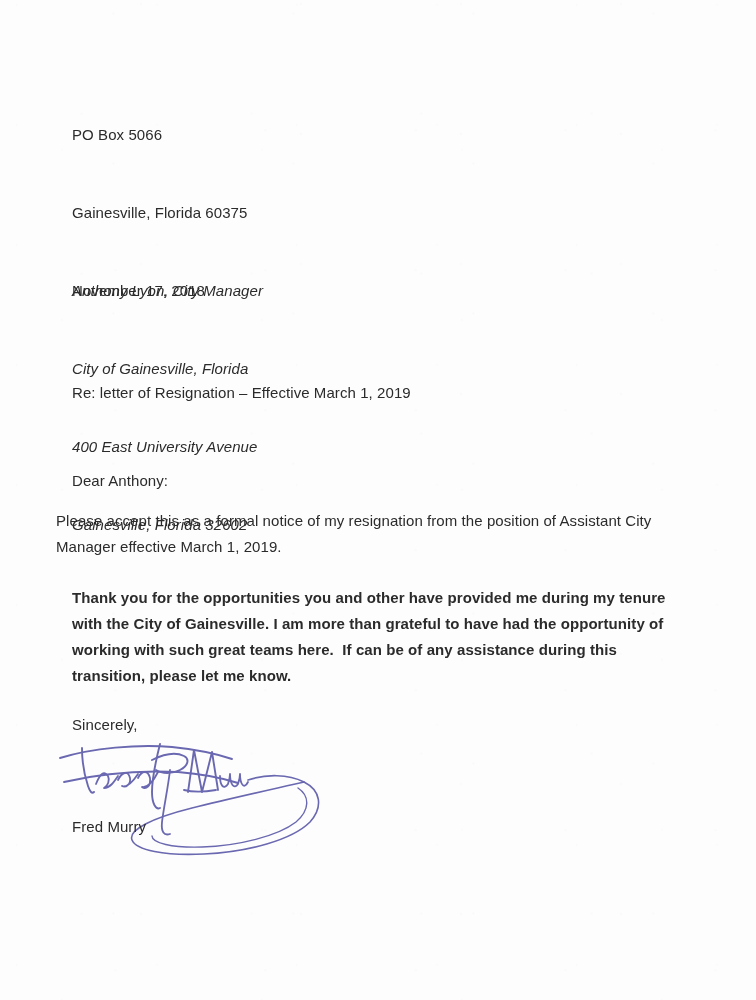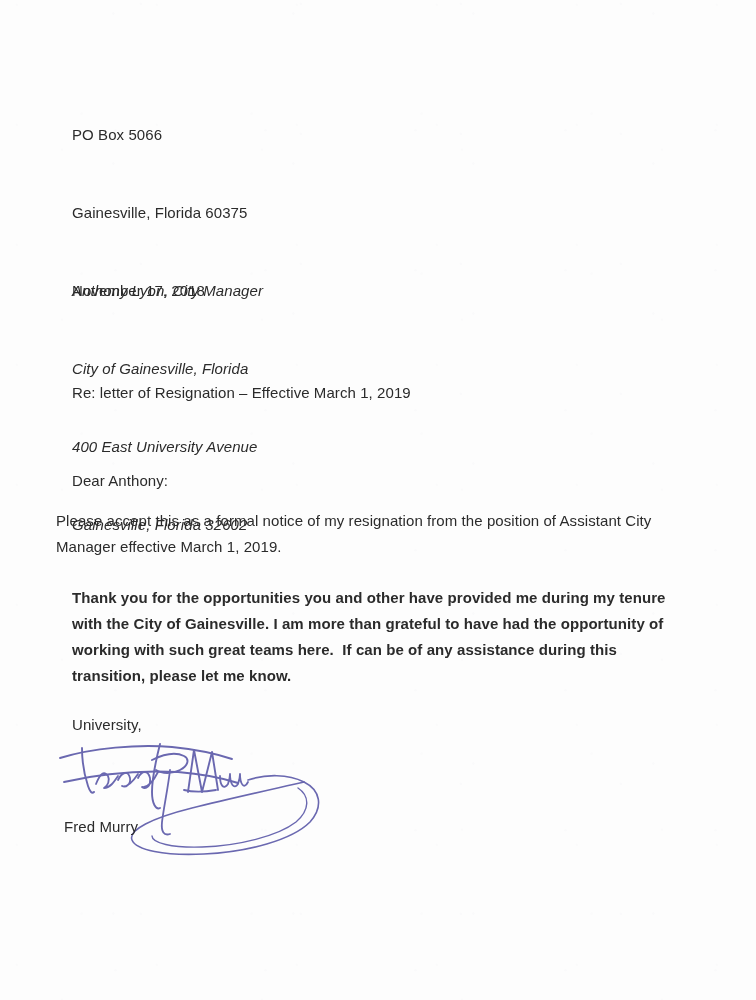--- a/index.html
+++ b/index.html
@@ -51,21 +51,21 @@
   .line { display: block; }
 
   
   #sender-block      { position: absolute; left: 72px; top: 70px; }
   #recipient-block   { position: absolute; left: 72px; top: 226px; font-style: italic; }
   #subject-line      { position: absolute; left: 72px; top: 380px; }
   #salutation        { position: absolute; left: 72px; top: 456px; margin-top: 12px; }
   #paragraph-1       { position: absolute; left: 56px; top: 508px; width: 600px; }
   #paragraph-2       { position: absolute; left: 72px; top: 585px; width: 600px; font-weight: bold; }
   #closing           { position: absolute; left: 72px; top: 712px; }
-  #signer-name       { position: absolute; left: 64px; top: 814px; text-align: right; }
+  #signer-name       { position: absolute; left: 72px; top: 814px; text-align: right; }
 
   
   #signature {
     position: absolute;
     left: 52px;
     top: 730px;
     width: 300px;
     height: 130px;
     pointer-events: none;
   }
@@ -97,21 +97,21 @@
     <span class="line">Gainesville, Florida 32602</span>
   </div>
 
   <div id="subject-line" class="block">Re: letter of Resignation – Effective March 1, 2019</div>
 
   <div id="salutation" class="block">Dear Anthony:</div>
 
   <div id="paragraph-1" class="block">Please accept this as a formal notice of my resignation from the position of Assistant City Manager effective March 1, 2019.</div>
   <div id="paragraph-2" class="block">Thank you for the opportunities you and other have provided me during my tenure with the City of Gainesville. I am more than grateful to have had the opportunity of working with such great teams here.  If can be of any assistance during this transition, please let me know.</div>
 
-  <div id="closing" class="block">University,</div>
+  <div id="closing" class="block">Sincerely,</div>
 
   <div id="signature">
     <svg width="300" height="130" viewBox="0 0 300 130" xmlns="http://www.w3.org/2000/svg" aria-hidden="true">
 
       <path class="ink" stroke-width="1.9" d="M8 28 C 40 18, 86 14, 120 17 C 150 20, 168 25, 180 29"></path>
 
       <path class="ink" stroke-width="1.9" d="M12 52 C 46 44, 86 40, 126 42 C 152 44, 170 48, 186 53"></path>
 
       <path class="ink" stroke-width="1.9" d="M30 18 C 30 30, 32 44, 36 56 C 38 62, 40 64, 42 62"></path>
       <path class="ink" stroke-width="1.8" d="M44 54 C 48 44, 52 40, 56 46 C 58 50, 56 56, 52 58 C 58 58, 62 52, 66 46"></path>

